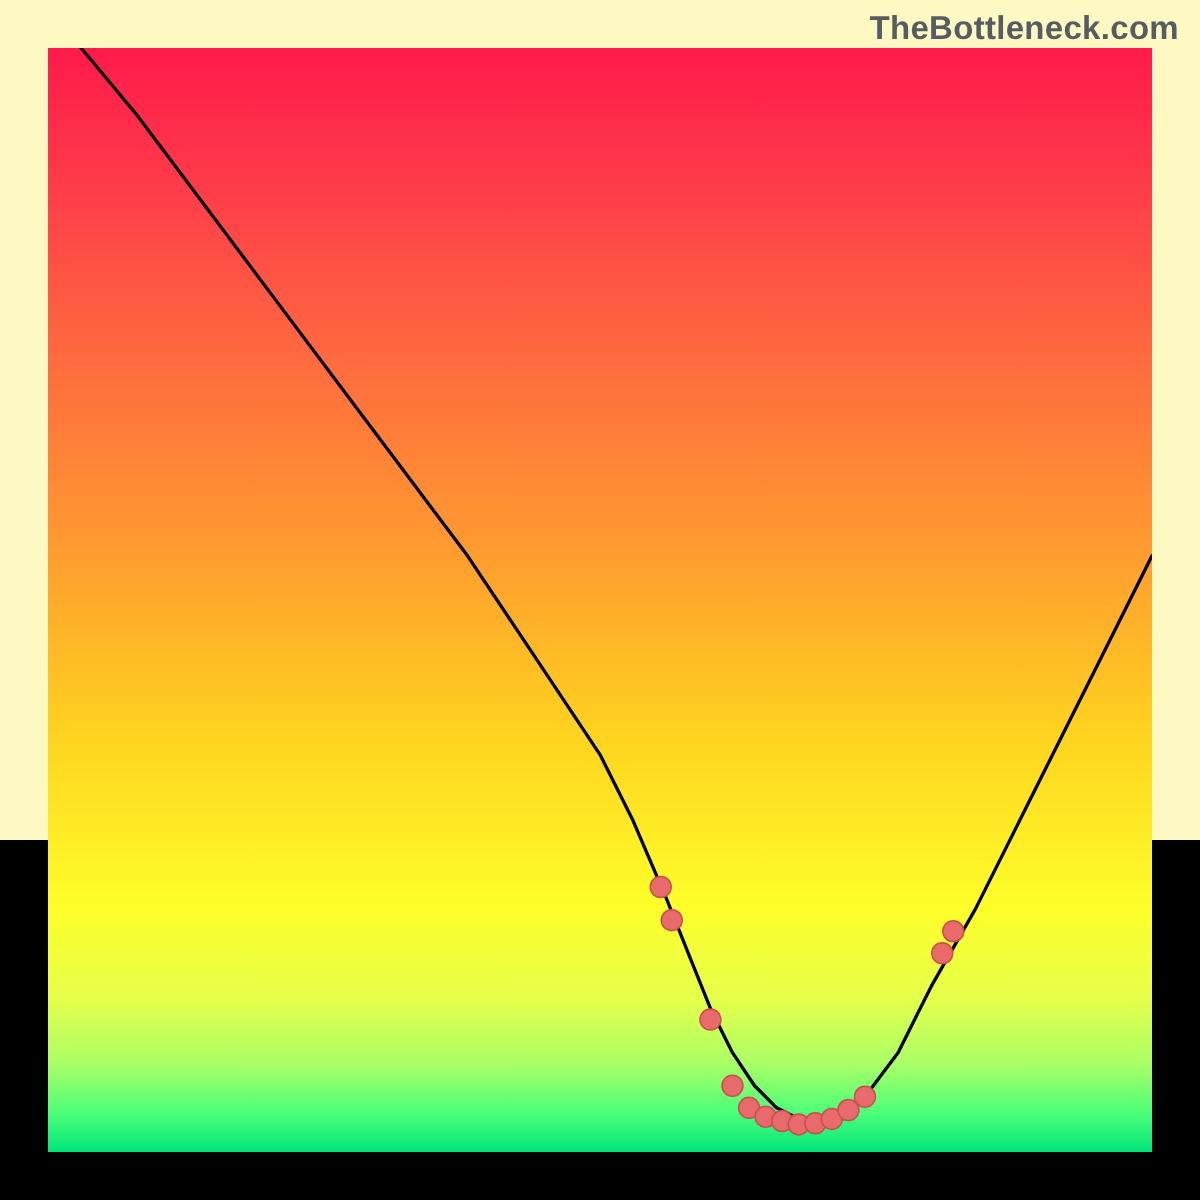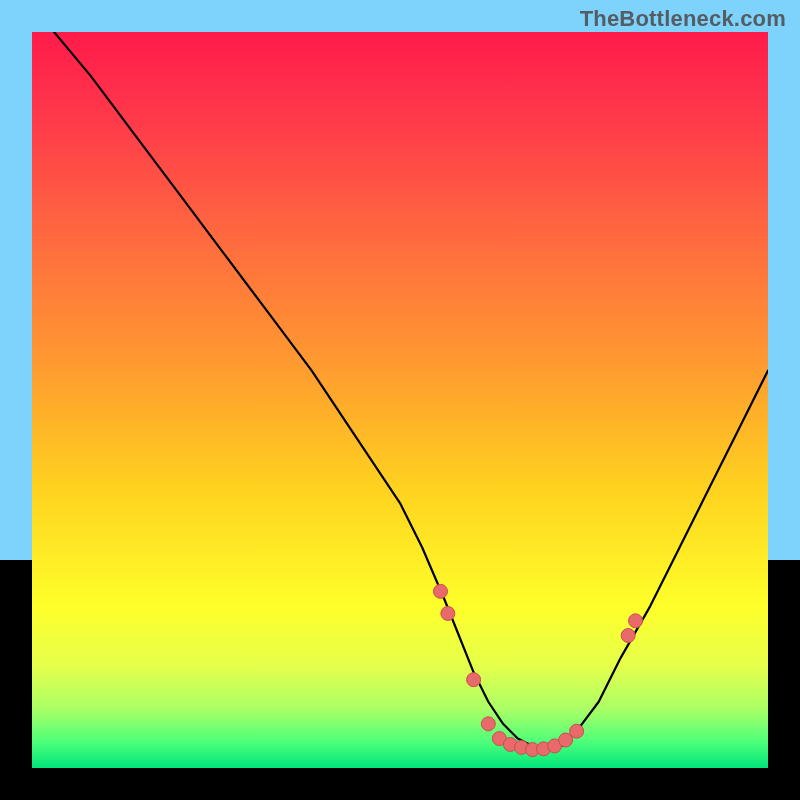--- a/index.html
+++ b/index.html
@@ -8,21 +8,21 @@
     width: 800px;
     height: 800px;
     background: #000;
     font-family: Arial, Helvetica, sans-serif;
     overflow: hidden;
   }
   .frame {
     position: relative;
     width: 800px;
     height: 560px;
-    background: #7dd3fc;
+    background: #fef9c3;
   }
   .plot-area {
     position: absolute;
     left: 32px;
     top: 32px;
     width: 736px;
     height: 736px;
     overflow: hidden;
   }
   .gradient {

